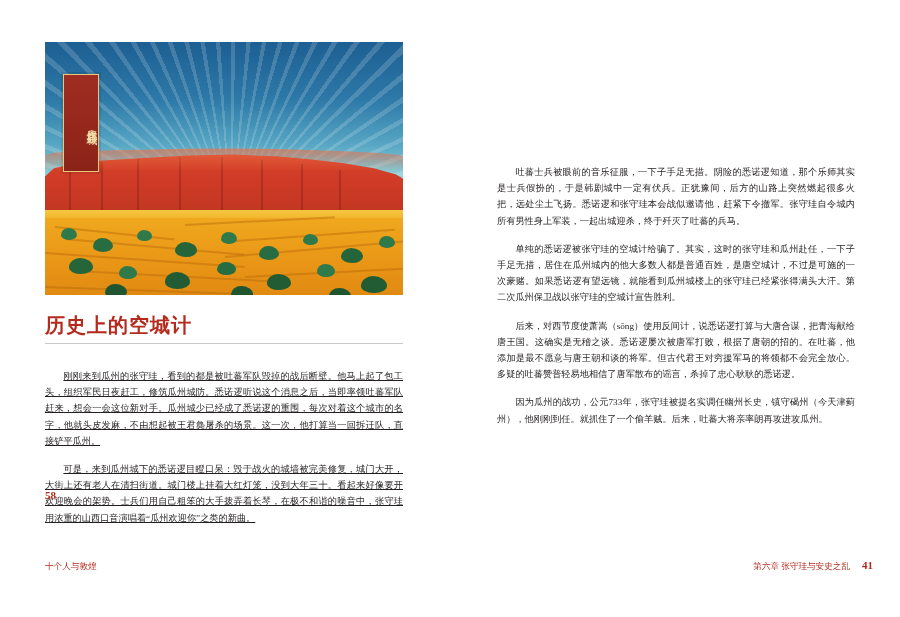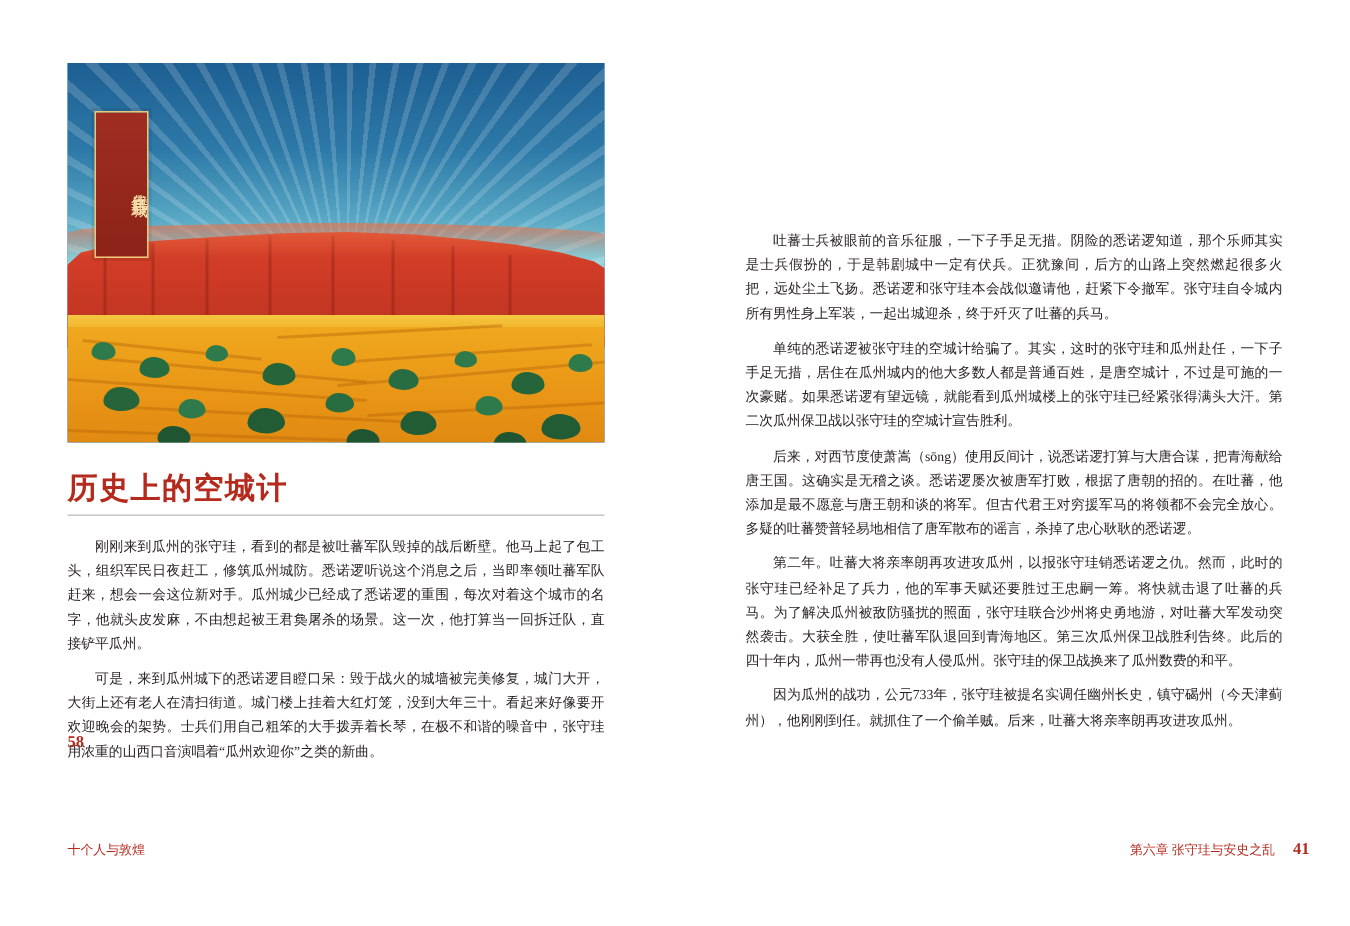--- a/index.html
+++ b/index.html
@@ -170,22 +170,23 @@
     left: 45px;
     top: 356px;
     width: 358px;
     font-size: 9.2px;
     line-height: 16.2px;
     color: #231f20;
     text-align: justify;
     font-family: "Liberation Serif", serif;
   }
   .left-body p {
-    margin: 0 0 7px 0;
+    margin: 12px 0 7px 0;
     text-indent: 2em;
+    text-decoration: underline;
   }
 
   
   .page-right {
     position: absolute;
     left: 450px;
     top: 0;
     width: 450px;
     height: 617px;
   }
@@ -194,21 +195,21 @@
     left: 47px;
     top: 152px;
     width: 358px;
     font-size: 9.2px;
     line-height: 16.2px;
     color: #231f20;
     text-align: justify;
     font-family: "Liberation Serif", serif;
   }
   .right-body p {
-    margin: 0 0 7px 0;
+    margin: 12px 0 7px 0;
     text-indent: 2em;
   }
 
   
   .footer-left {
     position: absolute;
     left: 45px;
     bottom: 44px;
     display: flex;
     align-items: baseline;
@@ -321,21 +322,20 @@
       <span class="running-head">十个人与敦煌</span>
     </div>
   </div>
 
   <div class="page-right">
 
     <div class="right-body">
       <p>吐蕃士兵被眼前的音乐征服，一下子手足无措。阴险的悉诺逻知道，那个乐师其实是士兵假扮的，于是韩剧城中一定有伏兵。正犹豫间，后方的山路上突然燃起很多火把，远处尘土飞扬。悉诺逻和张守珪本会战似邀请他，赶紧下令撤军。张守珪自令城内所有男性身上军装，一起出城迎杀，终于歼灭了吐蕃的兵马。</p>
       <p>单纯的悉诺逻被张守珪的空城计给骗了。其实，这时的张守珪和瓜州赴任，一下子手足无措，居住在瓜州城内的他大多数人都是普通百姓，是唐空城计，不过是可施的一次豪赌。如果悉诺逻有望远镜，就能看到瓜州城楼上的张守珪已经紧张得满头大汗。第二次瓜州保卫战以张守珪的空城计宣告胜利。</p>
       <p>后来，对西节度使萧嵩（sōng）使用反间计，说悉诺逻打算与大唐合谋，把青海献给唐王国。这确实是无稽之谈。悉诺逻屡次被唐军打败，根据了唐朝的招的。在吐蕃，他添加是最不愿意与唐王朝和谈的将军。但古代君王对穷援军马的将领都不会完全放心。多疑的吐蕃赞普轻易地相信了唐军散布的谣言，杀掉了忠心耿耿的悉诺逻。</p>
-      <p>第二年。吐蕃大将亲率朗再攻进攻瓜州，以报张守珪销悉诺逻之仇。然而，此时的张守珪已经补足了兵力，他的军事天赋还要胜过王忠嗣一筹。将快就击退了吐蕃的兵马。为了解决瓜州被敌防骚扰的照面，张守珪联合沙州将史勇地游，对吐蕃大军发动突然袭击。大获全胜，使吐蕃军队退回到青海地区。第三次瓜州保卫战胜利告终。此后的四十年内，瓜州一带再也没有人侵瓜州。张守珪的保卫战换来了瓜州数费的和平。</p>
       <p>因为瓜州的战功，公元733年，张守珪被提名实调任幽州长史，镇守碣州（今天津蓟州），他刚刚到任。就抓住了一个偷羊贼。后来，吐蕃大将亲率朗再攻进攻瓜州。</p>
     </div>
 
     <div class="footer-right">
       <span class="running-head">第六章 张守珪与安史之乱</span>
       <span class="folio">41</span>
     </div>
   </div>
 
 </div>

